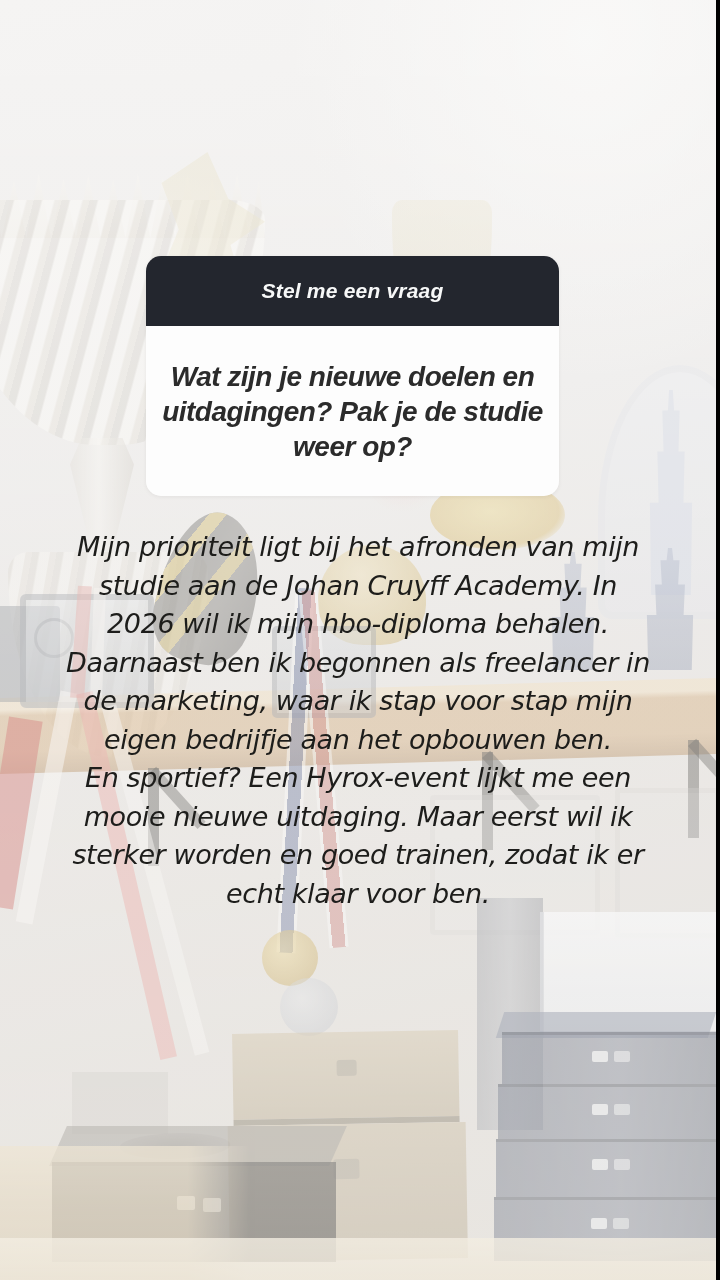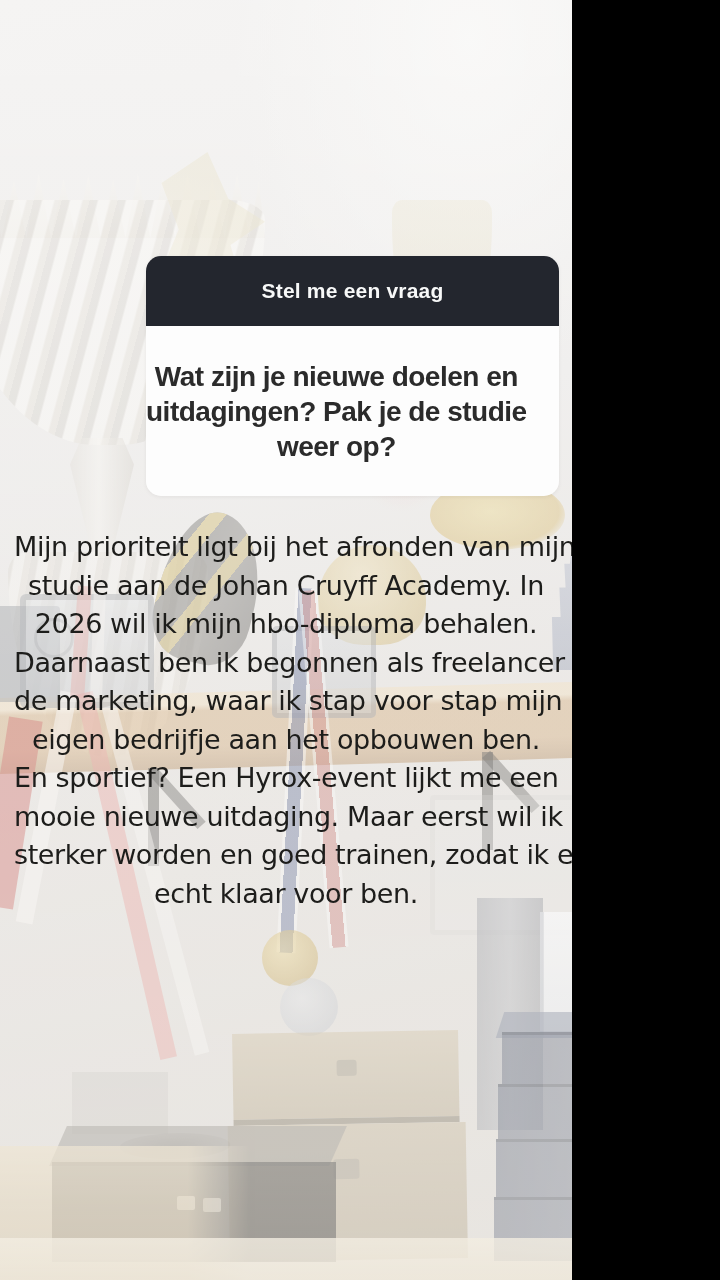--- a/index.html
+++ b/index.html
@@ -1,19 +1,20 @@
 <!DOCTYPE html>
 <html style="--sticker-header-bg: #23262e; --sticker-header-text: #f7f8f8; --sticker-body-bg: #fdfdfd; --question-text-color: #2b2b2b; --answer-text-color: #1d1d1b;"><head>
 <meta charset="utf-8">
 <style>
   html,body{margin:0;padding:0;background:#000;}
   #story-canvas{
-    position:relative;width:572px;height:1280px;overflow:hidden;
+    position:relative;width:716px;height:1280px;overflow:hidden;
     background:#3b82f6;
     font-family:"Liberation Sans",sans-serif;
+    font-style:italic;
   }
   
   #bg{position:absolute;inset:0;overflow:hidden;}
   .bg-wall{position:absolute;inset:0;
     background:linear-gradient(168deg,#eae8e6 0%,#e6e4e2 35%,#e0dcd7 65%,#d8d3cb 100%);}
   .bg-wall-light{position:absolute;left:40%;top:0;width:60%;height:30%;
     background:radial-gradient(ellipse at 70% 10%,rgba(244,243,241,.9),transparent 70%);}
   
   .tl-rim{position:absolute;left:-45px;top:168px;width:310px;height:70px;opacity:.5;
     background:linear-gradient(#f5f2ec,#d8d2c7);
@@ -155,21 +156,21 @@
   .bg-overlay{position:absolute;inset:0;
     background:linear-gradient(rgba(255,255,255,.52) 0%,rgba(255,255,255,.42) 28%,rgba(255,255,255,.34) 55%,rgba(255,255,255,.40) 100%);}
   
   #question-sticker{position:absolute;left:146px;top:256px;width:413px;height:240px;
     border-radius:15px;overflow:hidden;box-shadow:0 1px 4px rgba(0,0,0,.06);}
   .sticker-header{height:70px;background:var(--sticker-header-bg,#23262e);
     display:flex;align-items:center;justify-content:center;}
   .sticker-header-label{color:var(--sticker-header-text,#f7f8f8);
     font-size:21px;font-weight:700;letter-spacing:.2px;}
   .sticker-body{height:170px;background:var(--sticker-body-bg,#fdfdfd);
-    display:flex;align-items:center;}
+    display:flex;align-items:center;justify-content:center;}
   .question-text{color:var(--question-text-color,#2b2b2b);
     font-size:28px;line-height:35px;font-weight:700;letter-spacing:-.5px;
     text-align:center;white-space:pre;}
   
   #answer-text{position:absolute;left:14px;right:14px;top:528px;text-align:center;
     font-family:"DejaVu Sans",sans-serif;color:var(--answer-text-color,#1d1d1b);}
   .answer-paragraph{font-size:27px;line-height:38.5px;letter-spacing:-.4px;
     white-space:pre;margin:0;}
   .answer-paragraph + .answer-paragraph{margin-top:56px;}
 </style>

